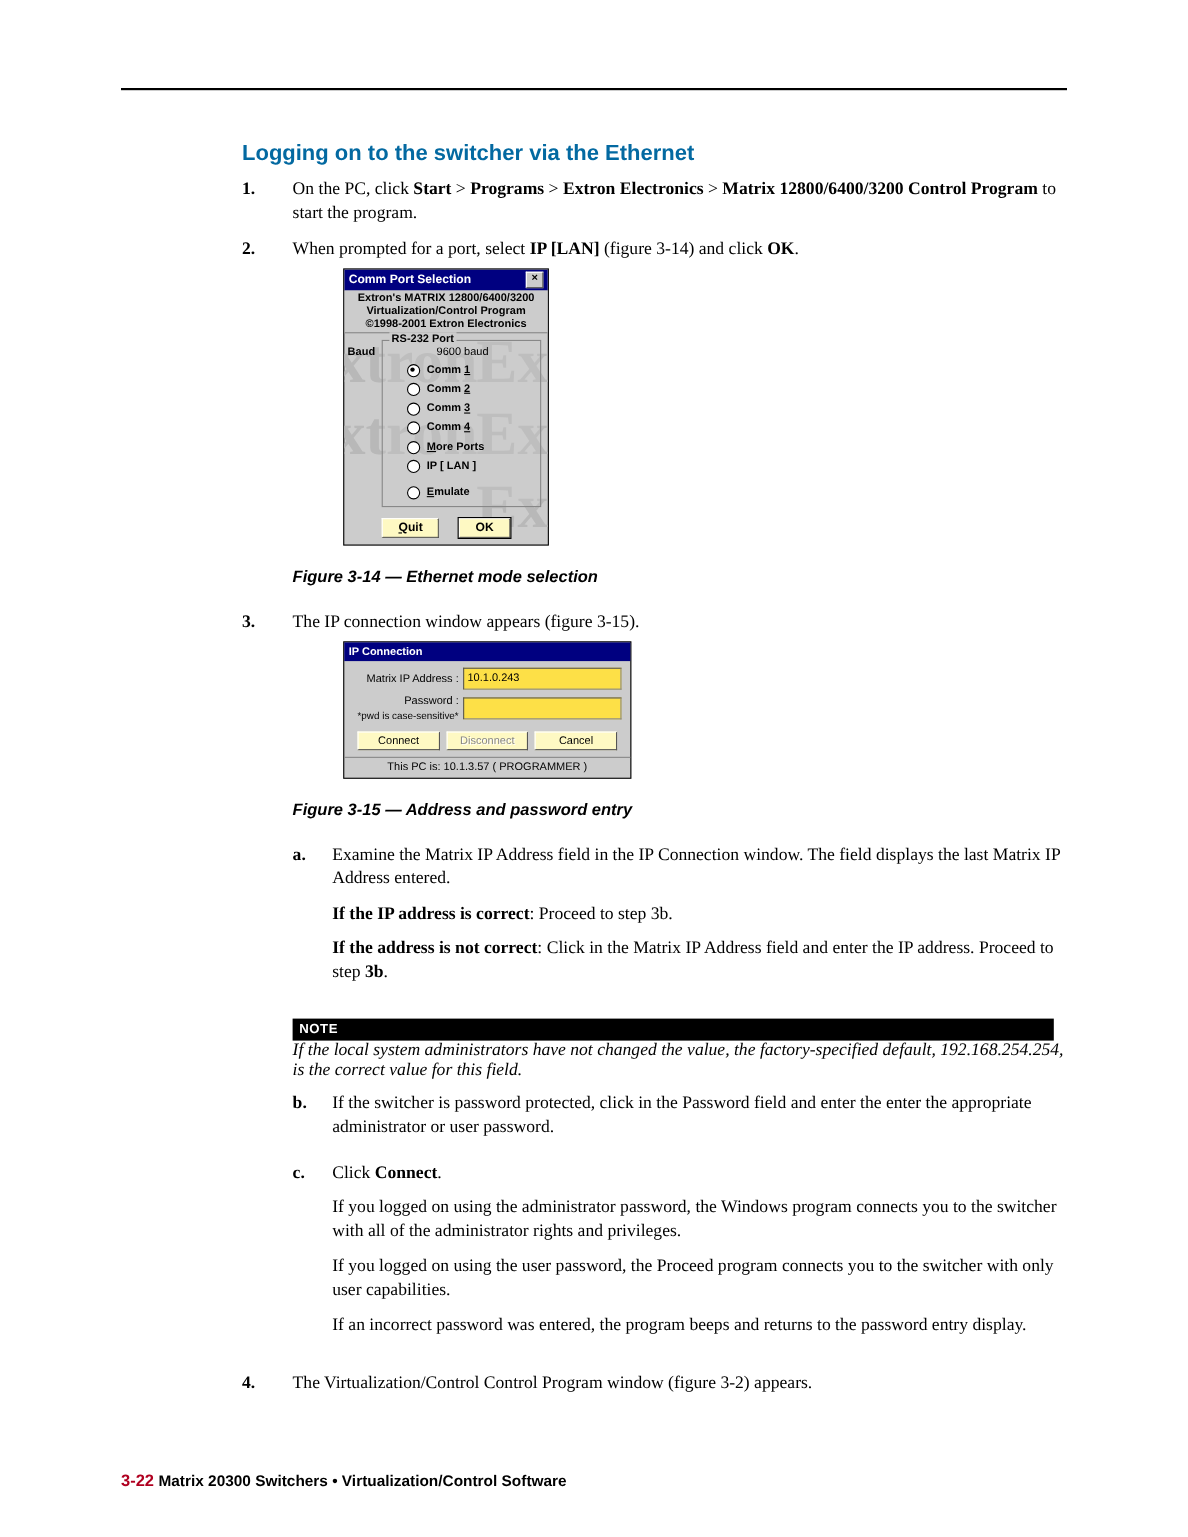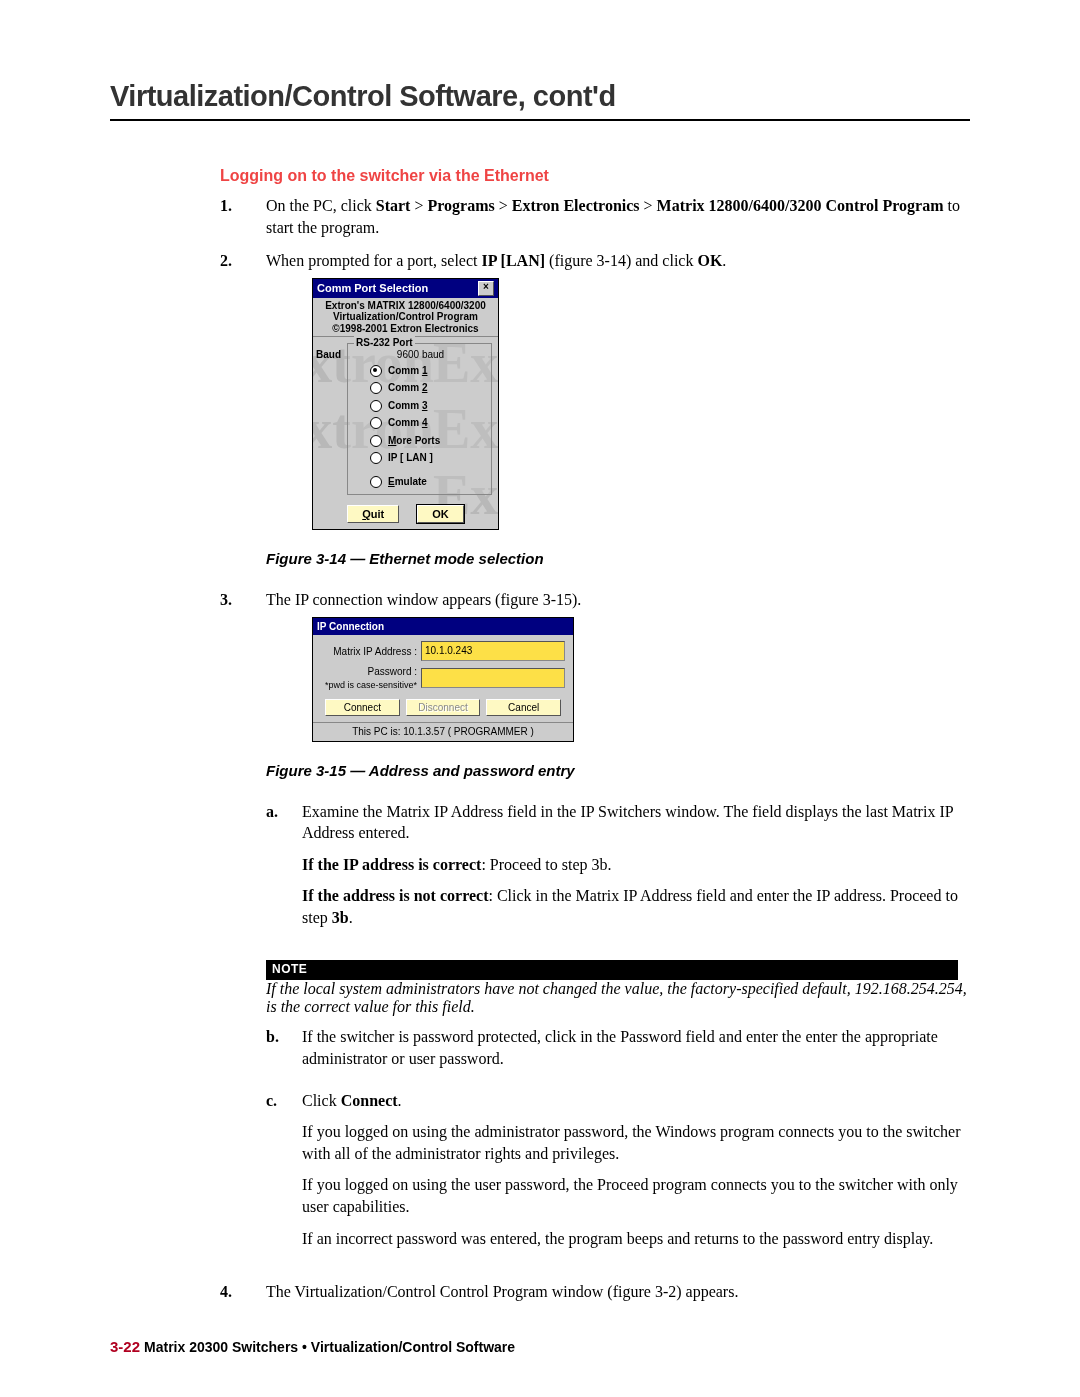--- a/index.html
+++ b/index.html
@@ -25,22 +25,22 @@
     letter-spacing: -0.5px;
   }
   .rule {
     border: none;
     border-top: 2px solid #000;
     margin: 0 0 46px 0;
   }
   .section-title {
     font-family: Verdana, Arial, sans-serif;
     font-weight: bold;
-    font-size: 16px;
-    color: #ef4444;
+    font-size: 20px;
+    color: #0369a1;
     margin: 0 0 10px 0;
     padding-left: 110px;
   }
   .content {
     padding-left: 110px;
     font-size: 16px;
     line-height: 1.35;
   }
   ol.main-steps {
     list-style: none;
@@ -320,21 +320,20 @@
     color: #000;
   }
 
   .run-b { font-weight: bold; }
 </style>
 </head>
 <body>
 
 <div class="page">
 
-  <h1 class="chapter-title">Virtualization/Control Software, cont'd</h1>
   <hr class="rule">
 
   <h2 class="section-title">Logging on to the switcher via the Ethernet</h2>
 
   <div class="content">
     <ol class="main-steps">
 
       <li>
         <span class="num">1.</span>
         <span class="body">
@@ -455,21 +454,21 @@
   <div class="content">
     <ol class="main-steps">
       <li>
         <span class="num"></span>
         <span class="body">
           <ol class="sub-steps">
 
             <li>
               <span class="num">a.</span>
               <span class="body">
-                <div class="para">Examine the Matrix IP Address field in the IP Switchers window.  The field displays the last Matrix IP Address entered.</div>
+                <div class="para">Examine the Matrix IP Address field in the IP Connection window.  The field displays the last Matrix IP Address entered.</div>
                 <div class="para"><span class="run-b">If the IP address is correct</span><span>: Proceed to step 3b.</span></div>
                 <div class="para"><span class="run-b">If the address is not correct</span><span>: Click in the Matrix IP Address field and enter the IP address.  Proceed to step </span><span class="run-b">3b</span><span>.</span></div>
               </span>
             </li>
           </ol>
         </span>
       </li>
     </ol>
   </div>
 

